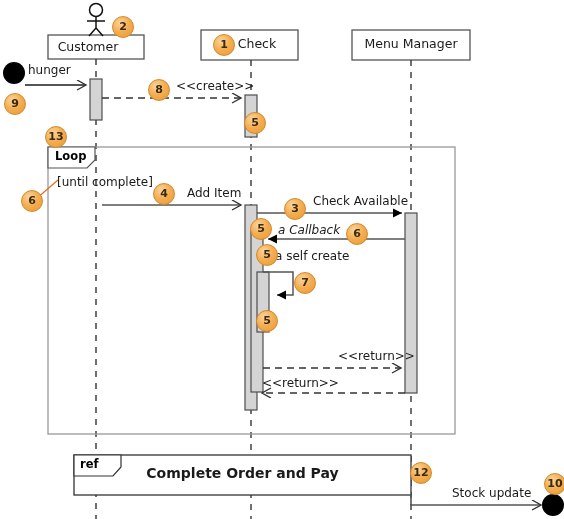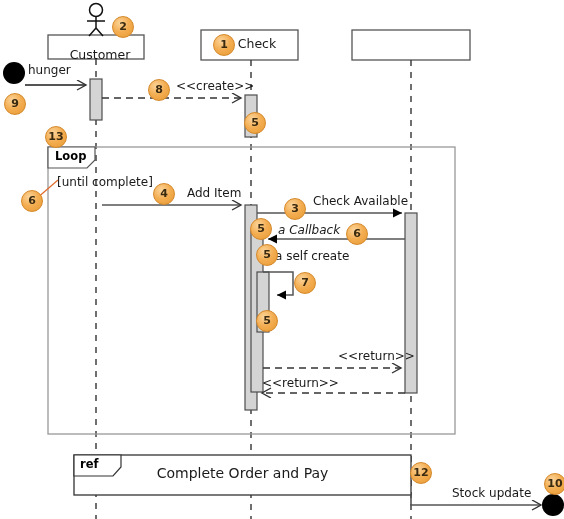--- a/index.html
+++ b/index.html
@@ -35,20 +35,21 @@
     font-size: 12.5px;
     text-align: center;
   }
   .frame-tag {
     font-size: 11.5px;
     font-weight: bold;
     color: #000;
   }
   .ref-body {
     font-size: 14px;
+    font-weight: bold;
   }
   .guard {
     font-size: 12px;
   }
   .badge {
     position: absolute;
     width: 22px;
     height: 22px;
     border-radius: 50%;
     background: radial-gradient(circle at 36% 30%, #fbd49a 0%, #f3ad51 48%, #e89a32 100%);
@@ -158,22 +159,23 @@
     </g>
 
     <g>
       <path d="M411,495 L411,505 L541,505" fill="none" stroke="#555" stroke-width="1.6" marker-end="url(#arrow-open)"></path>
     </g>
 
     <circle cx="14" cy="73" r="11" fill="#000"></circle>
     <circle cx="553" cy="505" r="11" fill="#000"></circle>
   </svg>
 
-  <div class="txt lifeline-name" style="left:56px; top:41px; width:88px;margin-top:8px;">Customer</div>
+  <div class="txt lifeline-name" style="left:44px; top:41px; width:88px;">Customer</div>
   <div class="txt lifeline-name" style="left:216px; top:38px; width:82px;">Check</div>
+  <div class="txt lifeline-name" style="left:352px; top:38px; width:118px;">Menu Manager</div>
 
   <div class="txt" style="left:28px; top:64px;">hunger</div>
   <div class="txt" style="left:176px; top:80px;">&lt;&lt;create&gt;&gt;</div>
   <div class="txt" style="left:187px; top:187px;">Add Item</div>
   <div class="txt" style="left:313px; top:195px;">Check Available</div>
   <div class="txt" style="left:278px; top:224px;font-style:italic;">a Callback</div>
   <div class="txt" style="left:275px; top:250px;">a self create</div>
   <div class="txt" style="left:338px; top:350px;">&lt;&lt;return&gt;&gt;</div>
   <div class="txt" style="left:262px; top:377px;">&lt;&lt;return&gt;&gt;</div>
   <div class="txt" style="left:452px; top:487px;">Stock update</div>

